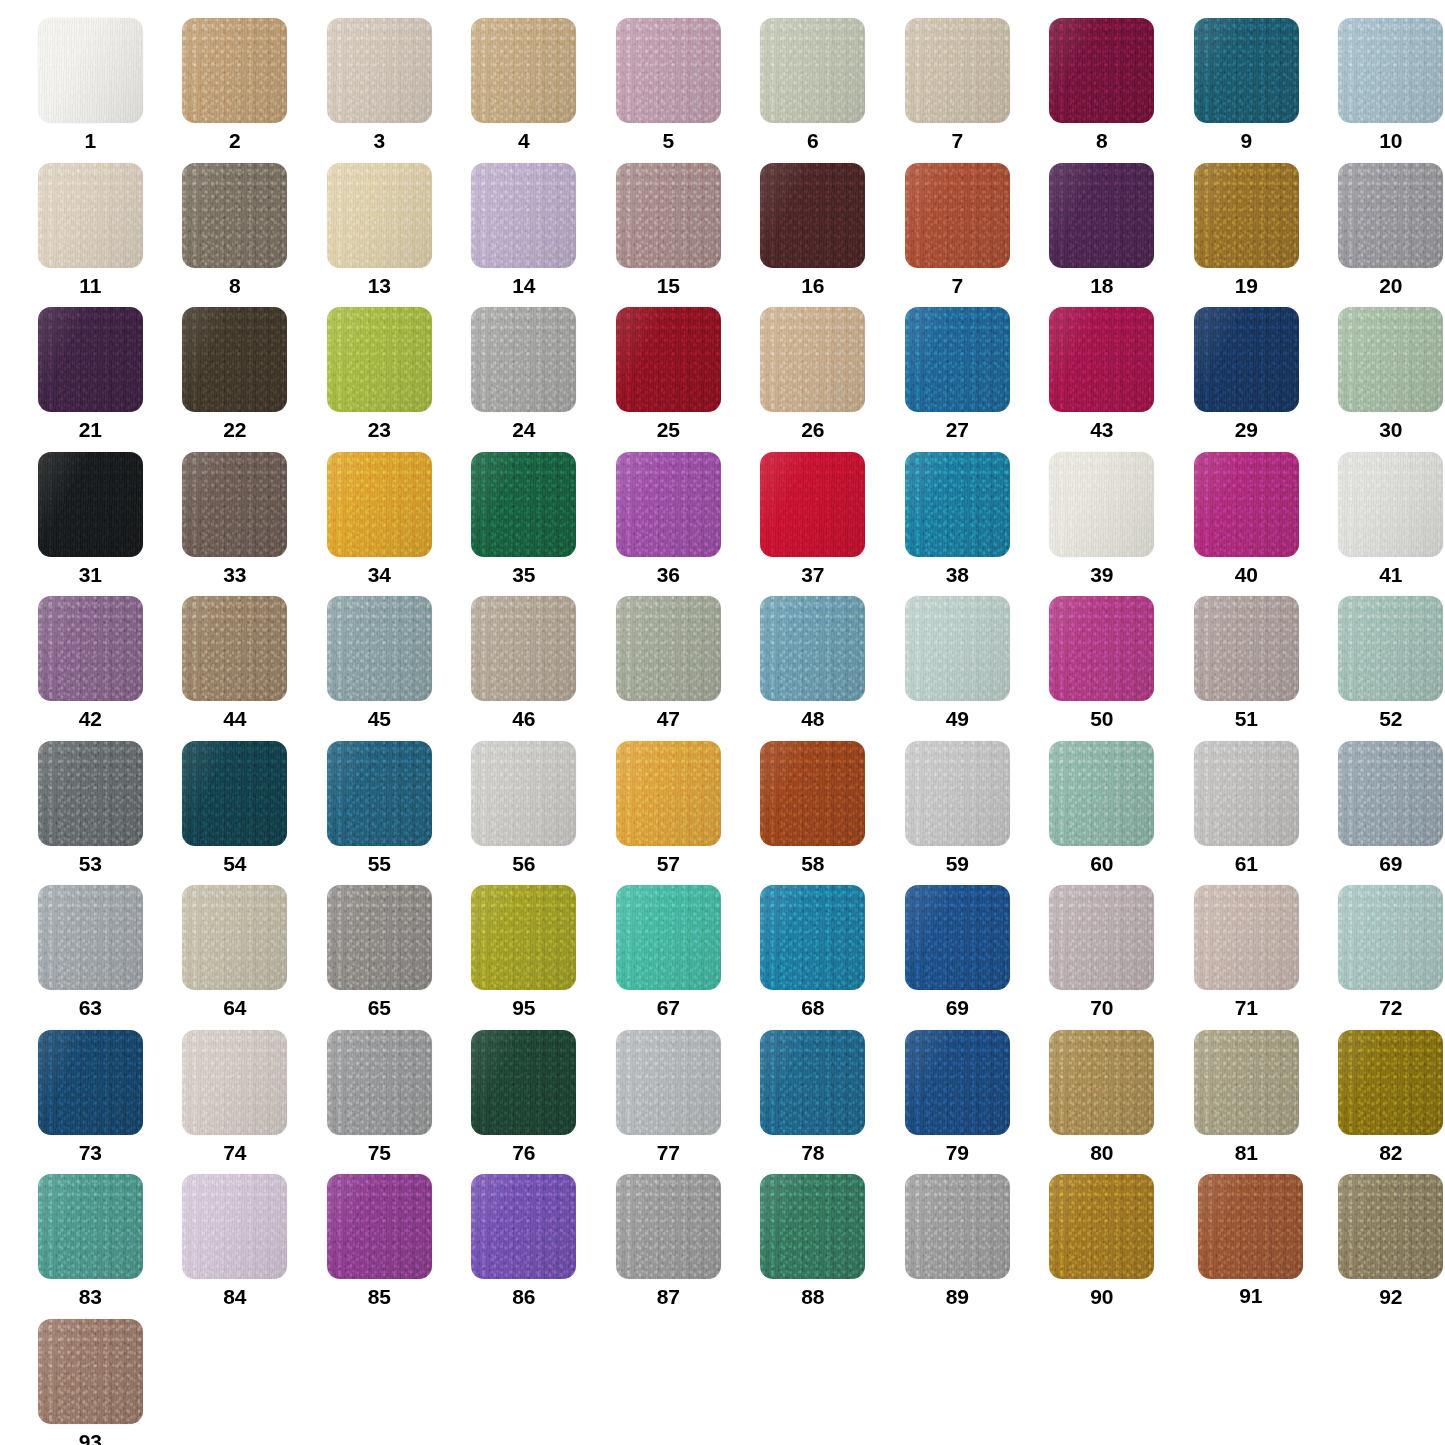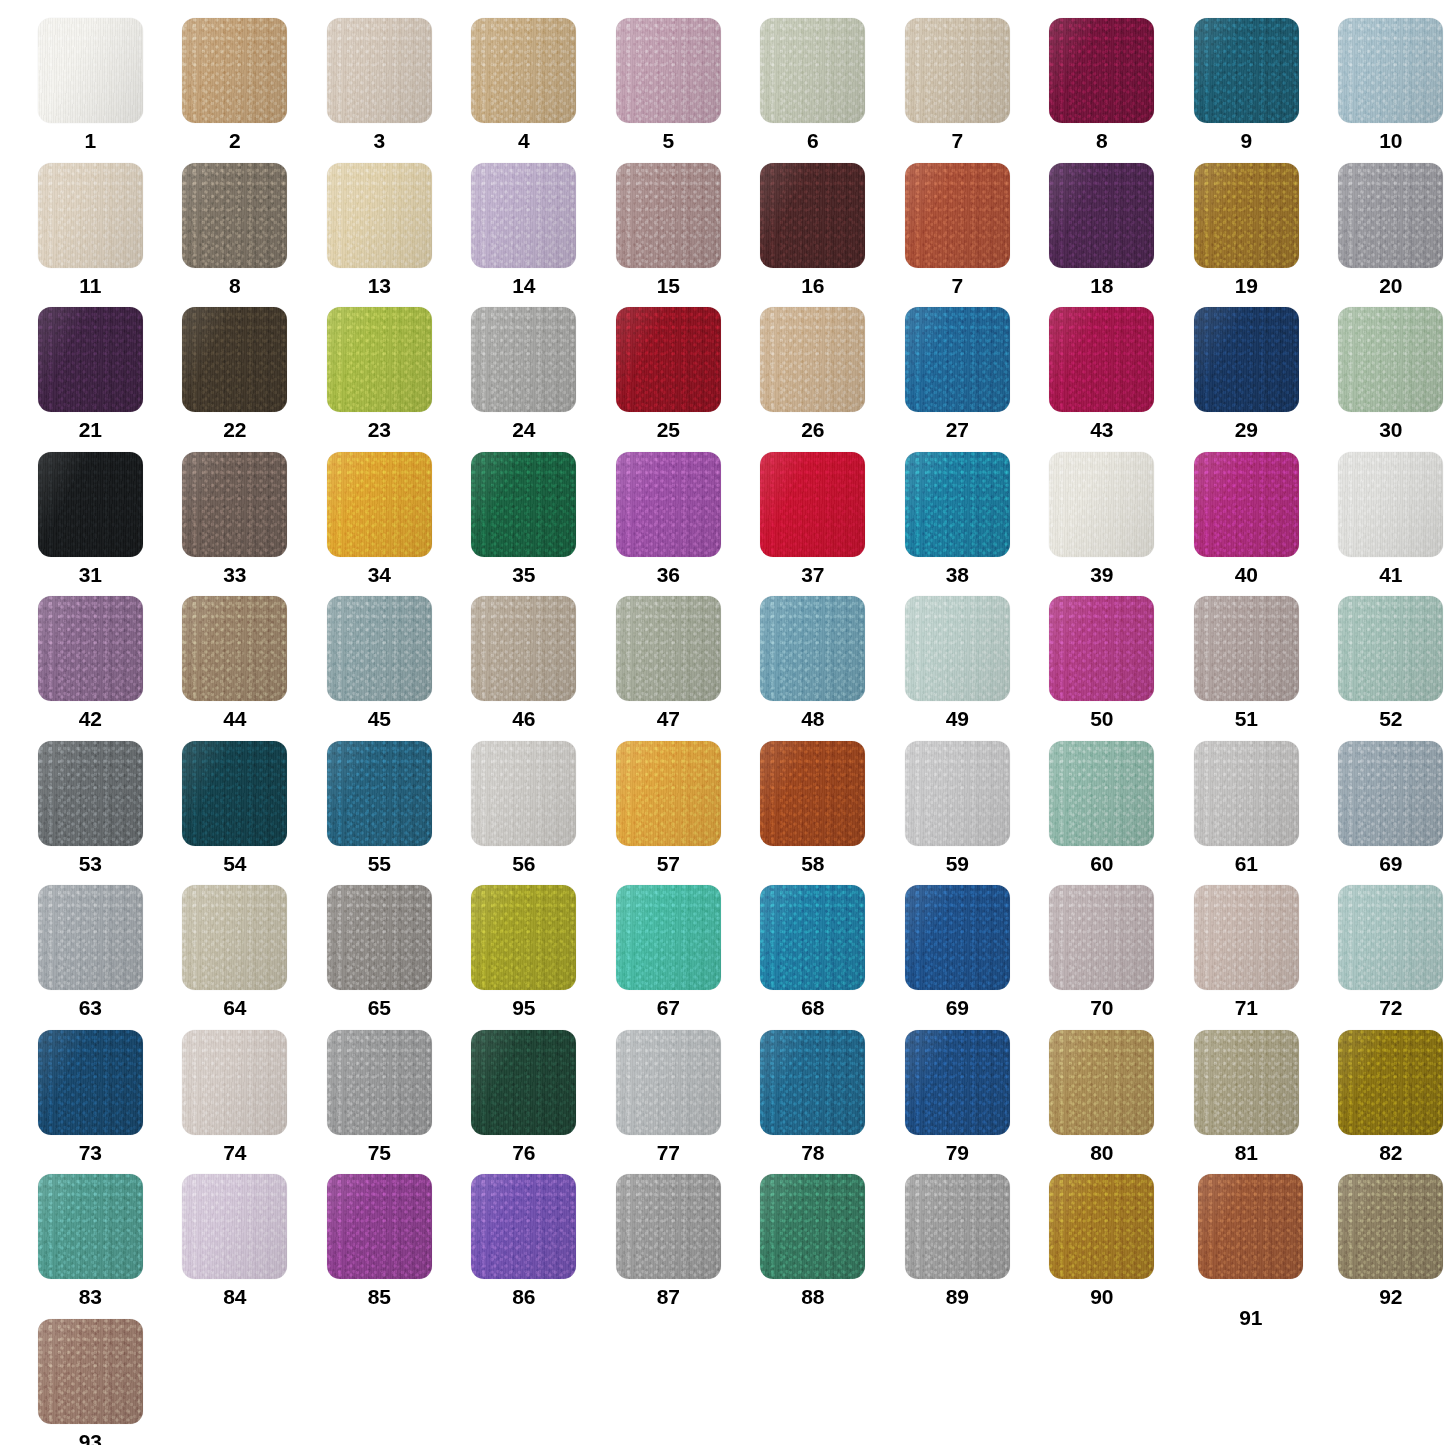--- a/index.html
+++ b/index.html
@@ -67,21 +67,21 @@
     font-size:21px;
     font-weight:bold;
     color:#000000;
     line-height:1;
     letter-spacing:-0.2px;
     text-align:center;
     -webkit-font-smoothing:antialiased;
   }
   
   .swatch-cell.offset-91 .swatch-chip{margin-left:9px;}
-  .swatch-cell.offset-91 .swatch-label{margin-top:28px;margin-left:9px;}
+  .swatch-cell.offset-91 .swatch-label{margin-top:6px;margin-left:9px;}
   .swatch-cell.empty{visibility:hidden;}
 </style>
 </head>
 <body>
 
 <div id="swatch-grid">
     <div class="swatch-cell">
       <div class="swatch-chip" title="#f4f3ee" style="background-color: rgb(244, 243, 238);"></div>
       <div class="swatch-label">1</div>
     </div>

